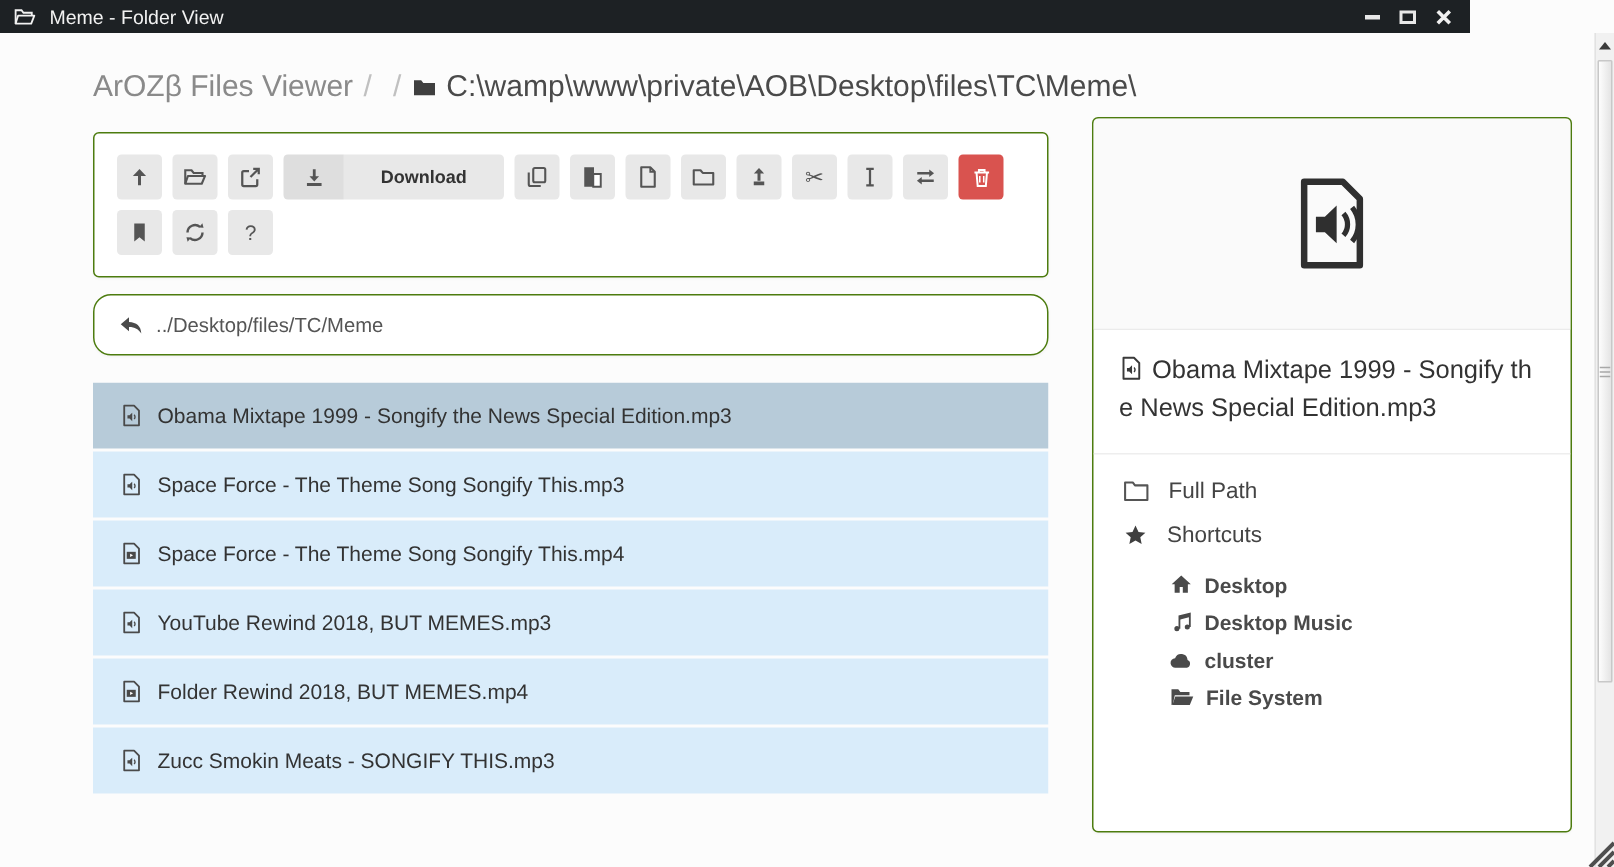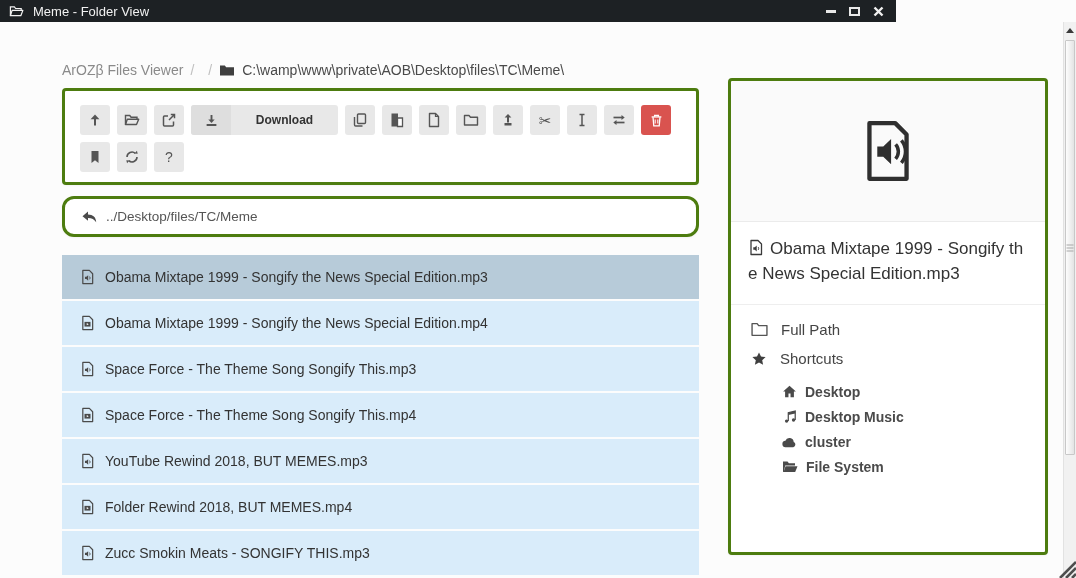--- a/index.html
+++ b/index.html
@@ -1,37 +1,37 @@
 <!DOCTYPE html>
 <html><head>
 <meta charset="utf-8">
 <style>
   * { margin:0; padding:0; box-sizing:border-box; }
   html,body { width:1076px; height:578px; overflow:hidden;
     font-family:"Liberation Sans", sans-serif; background:#fcfcfc; }
 
   
-  .titlebar { position:absolute; left:0; top:0; width:896px; height:22px;
+  .titlebar { position:absolute; left:0; top:0; width:980px; height:22px;
     background:#1d2124; display:flex; align-items:center; padding:0 8px; z-index:30; }
   .titlebar .t-icon { width:17px; height:15px; margin-right:8px; }
   .titlebar .t-text { color:#f2f2f2; font-size:13px; }
   .win-controls { margin-left:auto; display:flex; align-items:center; gap:9px; padding-right:2px; }
   .win-btn { width:15px; height:13px; display:flex; align-items:center; justify-content:center; cursor:pointer; }
 
   
-  .breadcrumb { position:absolute; left:62px; top:60px; width:900px; height:20px;
-    font-size:14px; color:#8a8a8a; display:flex; align-items:center; white-space:nowrap; }
+  .breadcrumb { position:absolute; left:62px; top:48px; width:900px; height:20px;
+    font-size:20px; color:#8a8a8a; display:flex; align-items:center; white-space:nowrap; }
   .breadcrumb .sep { margin:0 7px; color:#c0c0c0; }
   .breadcrumb .link { color:#337ab7; display:flex; align-items:center; }
   .breadcrumb .link svg { margin:0 5px; }
   .breadcrumb .pathseg { color:#4a4a4a; display:flex; align-items:center; }
   .breadcrumb .pathseg svg { margin-right:7px; }
 
   
-  .panel { position:absolute; background:#fff; border:3px solid #4d7c0f; border-radius:4px;
+  .panel { position:absolute; background:#fff; border:1px solid #4d7c0f; border-radius:4px;
     box-shadow:0 1px 2px rgba(0,0,0,.04); }
   .toolbar-panel { left:62px; top:88px; width:637px; height:97px; padding:14px 15px; }
   .tool-row { display:flex; gap:7px; margin-bottom:7px; }
   .tbtn { height:30px; min-width:30px; background:#e8e8e8; border:none; border-radius:3px;
     display:flex; align-items:center; justify-content:center; cursor:pointer; color:#555; }
   .tbtn.download { width:147px; padding:0; overflow:hidden; }
   .tbtn.download .dl-ic { width:40px; height:30px; background:#dedede; display:flex;
     align-items:center; justify-content:center; }
   .tbtn.download .dl-label { flex:1; font-size:12px; font-weight:700; color:#333; }
   .tbtn.danger { background:#d9534f; }
@@ -231,28 +231,20 @@
 
   <div class="file-row selected">
     <svg width="15" height="16" viewBox="0 0 16 16">
       <path d="M3 1h7l3.5 3.5V15H3z" fill="none" stroke="#4a4a4a" stroke-width="1.3" stroke-linejoin="round"></path>
       <path d="M5.3 7.8v2.4h1.5l1.9 1.8V6L6.8 7.8z" fill="#4a4a4a"></path>
       <path d="M10 7.5c.9.7.9 2.3 0 3" fill="none" stroke="#4a4a4a" stroke-width="1"></path>
     </svg>
     <span>Obama Mixtape 1999 - Songify the News Special Edition.mp3</span>
   </div>
 
-  <div class="file-row">
-    <svg width="15" height="16" viewBox="0 0 16 16">
-      <path d="M3 1h7l3.5 3.5V15H3z" fill="none" stroke="#4a4a4a" stroke-width="1.3" stroke-linejoin="round"></path>
-      <rect x="4.8" y="6.8" width="6.4" height="5" fill="#4a4a4a"></rect>
-      <path d="M7.2 8.1v2.4l2.1-1.2z" fill="#fff"></path>
-    </svg>
-    <span>Obama Mixtape 1999 - Songify the News Special Edition.mp4</span>
-  </div>
 
   <div class="file-row">
     <svg width="15" height="16" viewBox="0 0 16 16">
       <path d="M3 1h7l3.5 3.5V15H3z" fill="none" stroke="#4a4a4a" stroke-width="1.3" stroke-linejoin="round"></path>
       <path d="M5.3 7.8v2.4h1.5l1.9 1.8V6L6.8 7.8z" fill="#4a4a4a"></path>
       <path d="M10 7.5c.9.7.9 2.3 0 3" fill="none" stroke="#4a4a4a" stroke-width="1"></path>
     </svg>
     <span>Space Force - The Theme Song Songify This.mp3</span>
   </div>
 

